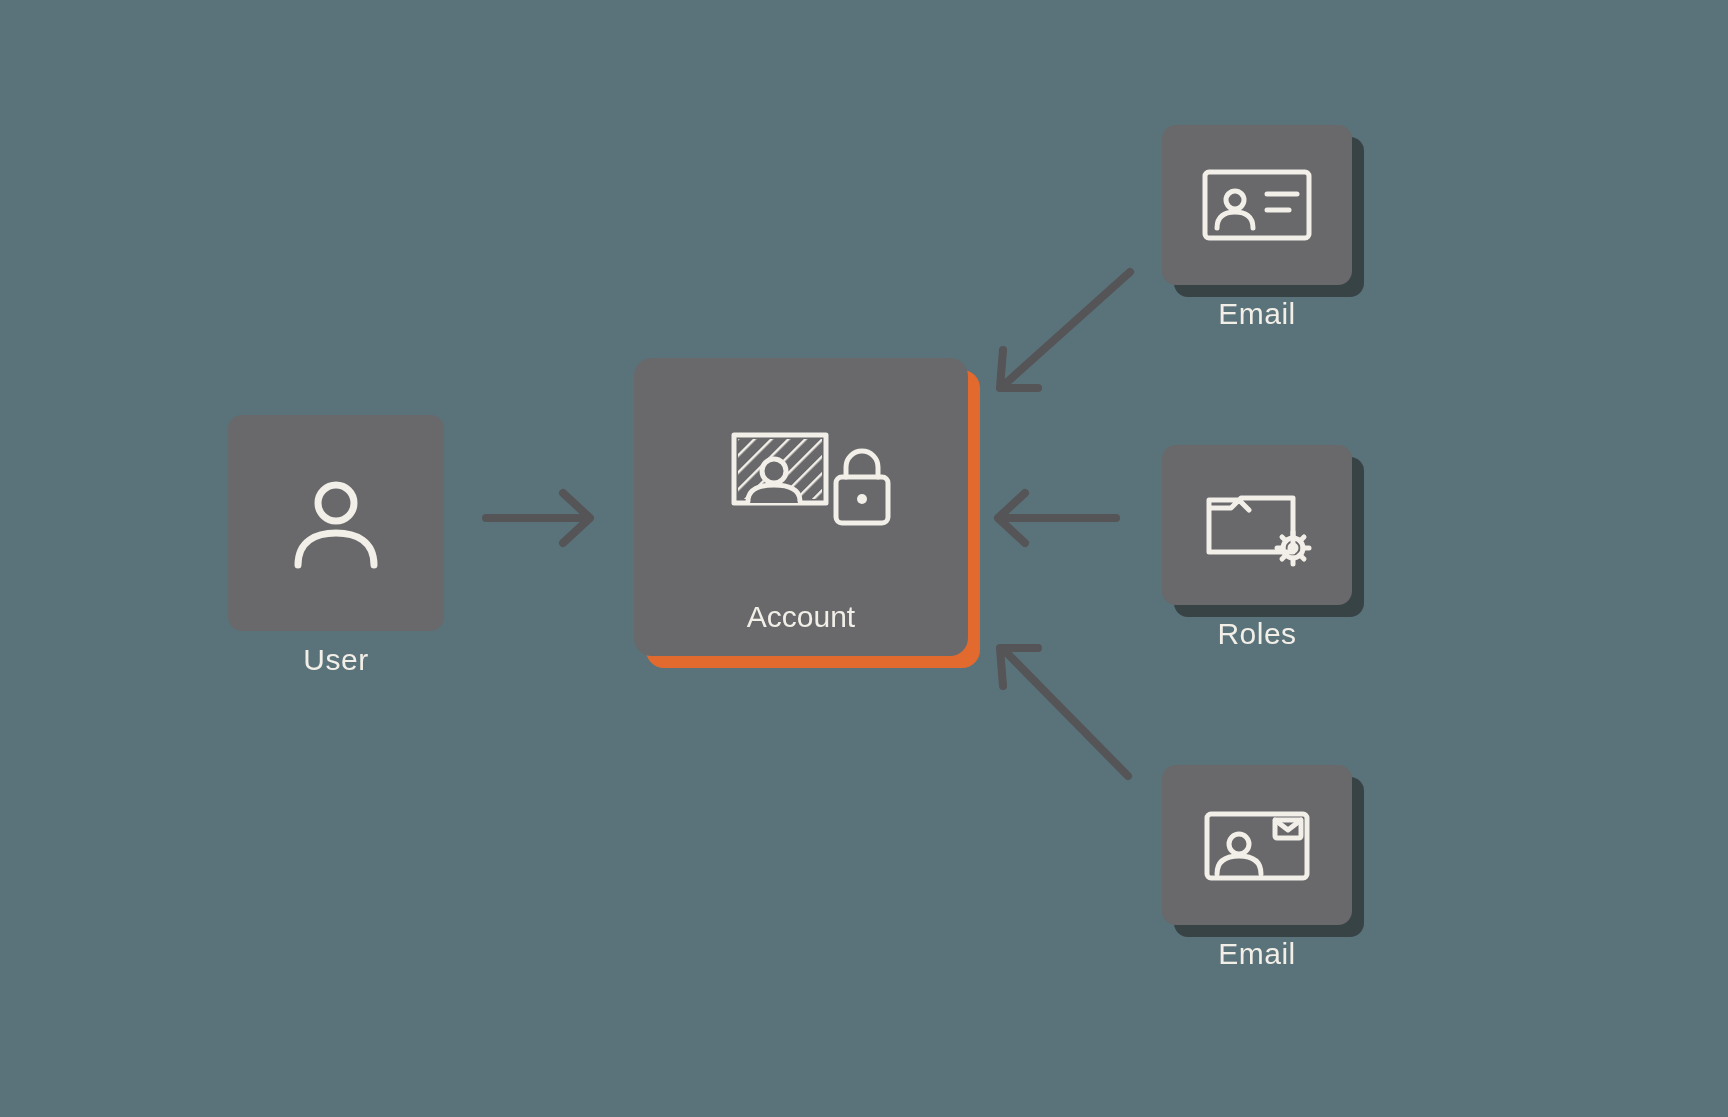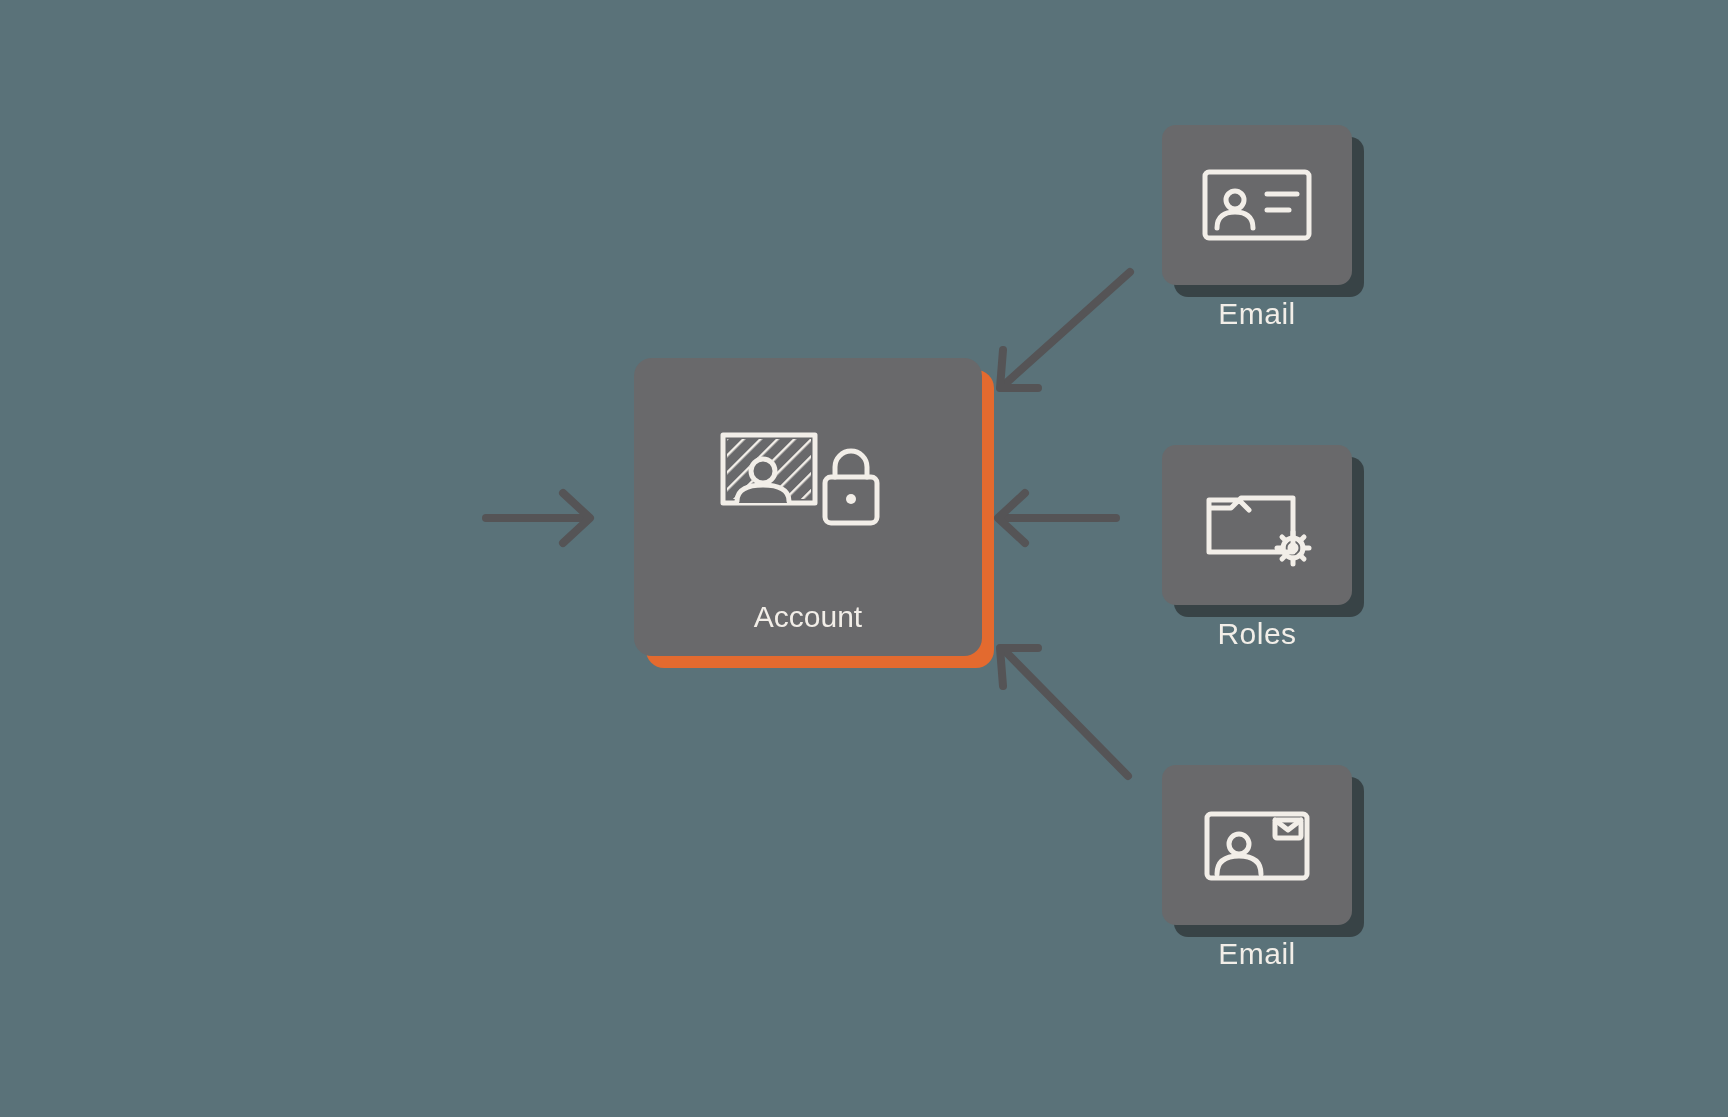--- a/index.html
+++ b/index.html
@@ -51,21 +51,21 @@
     transform: translateX(-50%);
     font-size: 30px;
     white-space: nowrap;
   }
 
   
   .user-node   { left: 228px; top: 415px; }
   .user-node .tile { width: 216px; height: 216px; }
 
   .account-node { left: 634px; top: 358px; }
-  .account-node .tile { width: 348px; height: 298px; }
+  .account-node .tile { width: 298px; height: 298px; padding-left: 36px; }
 
   .name-node  { left: 1162px; top: 125px; }
   .roles-node { left: 1162px; top: 445px; }
   .email-node { left: 1162px; top: 765px; }
 
   .small .tile { width: 190px; height: 160px; }
 
   .arrow {
     position: absolute;
     stroke: #555456;
@@ -98,20 +98,29 @@
       <line x1="1130" y1="272" x2="1004" y2="385"></line>
       <polyline points="1003,350 1000,388 1038,388" fill="none"></polyline>
     </g>
 
     <g stroke="#555456" stroke-width="8" stroke-linecap="round" stroke-linejoin="round">
       <line x1="1128" y1="776" x2="1004" y2="650"></line>
       <polyline points="1038,648 1000,648 1003,686" fill="none"></polyline>
     </g>
   </svg>
 
+  <div class="node user-node">
+    <div class="tile">
+      <svg width="120" height="120" viewBox="0 0 120 120">
+        <circle cx="60" cy="40" r="18" class="icon-stroke"></circle>
+        <path d="M22 102 C22 78 40 70 60 70 C80 70 98 78 98 102" class="icon-stroke"></path>
+      </svg>
+    </div>
+    <div class="label">User</div>
+  </div>
 
   <div class="node account-node">
     <div class="tile shadow-orange">
       <svg width="190" height="150" viewBox="0 0 190 150" style="margin-top:-30px">
 
         <rect x="10" y="18" width="92" height="68" class="icon-stroke-thin"></rect>
         <defs>
           <pattern id="hatch" patternUnits="userSpaceOnUse" width="12" height="12" patternTransform="rotate(45)">
             <rect width="12" height="12" fill="rgba(0,0,0,0)"></rect>
             <line x1="0" y1="0" x2="0" y2="12" stroke="#f2eee8" stroke-width="5"></line>

